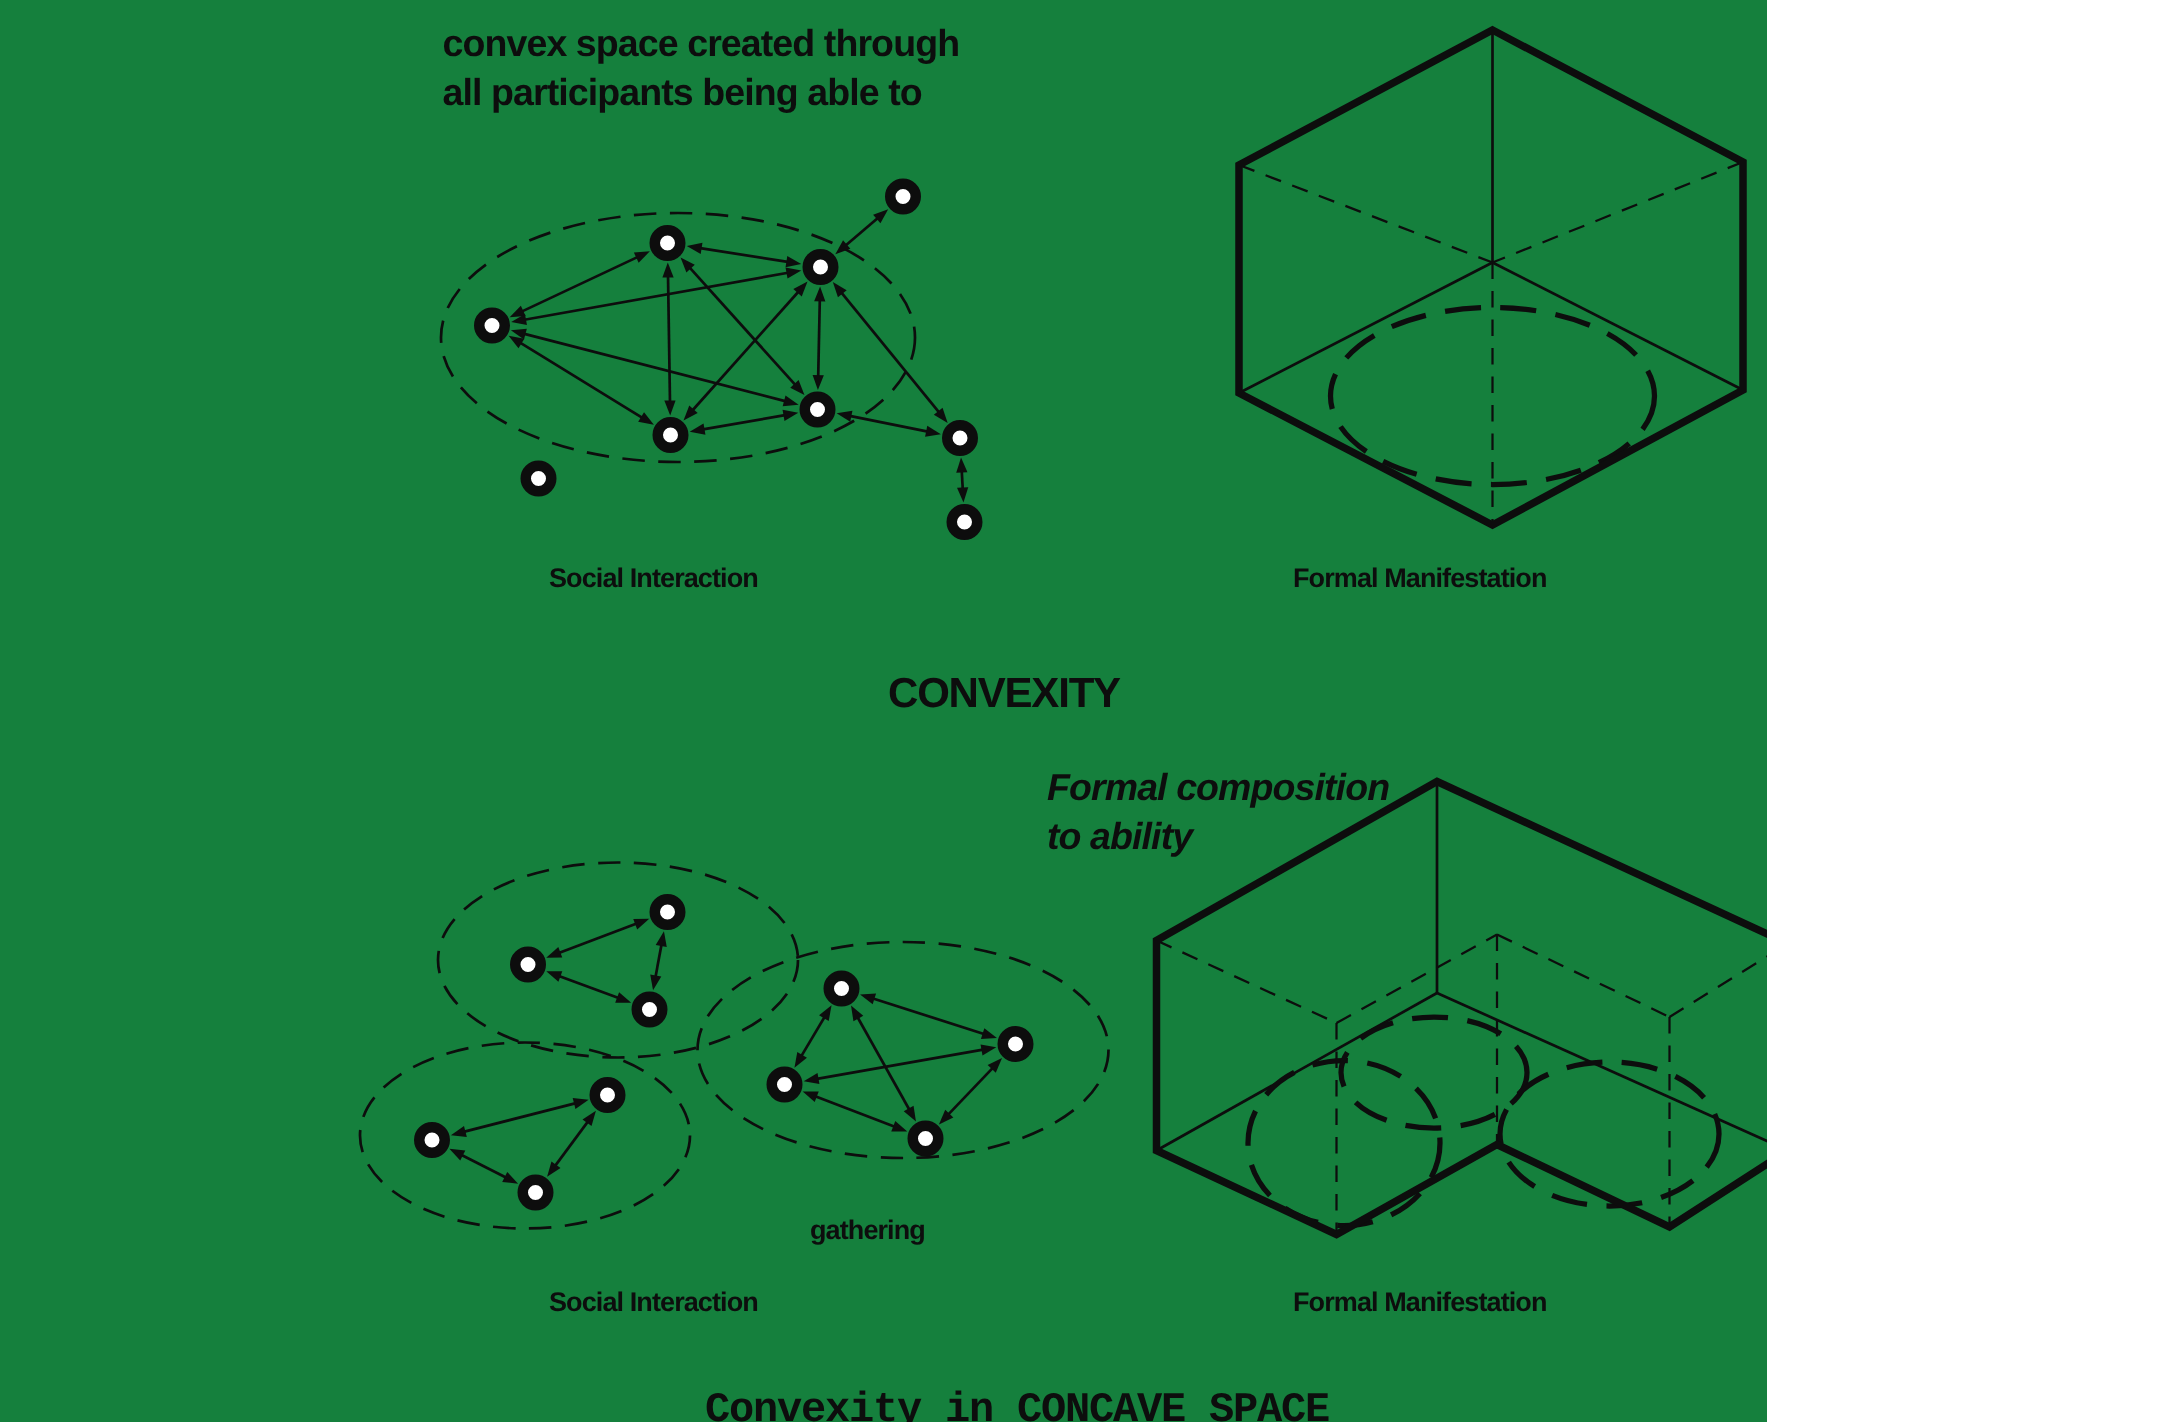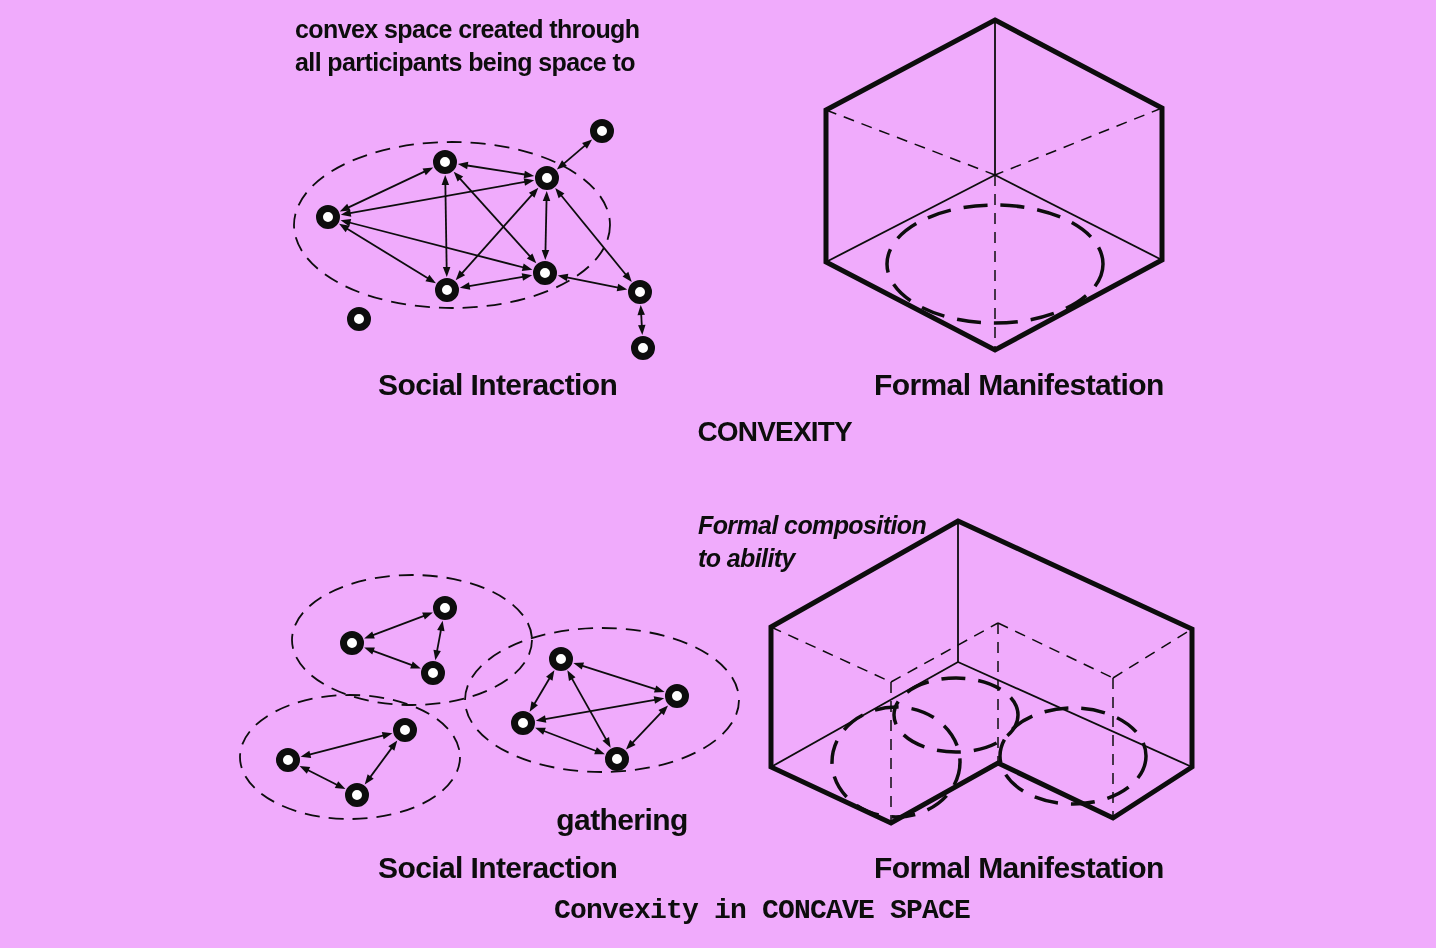--- a/index.html
+++ b/index.html
@@ -1,22 +1,22 @@
 <!DOCTYPE html>
 <html><head>
 <meta charset="utf-8">
 <style>
   html,body{margin:0;padding:0;background:#ffffff;}
-  #canvas{position:relative;width:1436px;height:948px;background:#f0abfc;overflow:hidden;
+  #canvas{position:relative;width:1178px;height:948px;background:#15803d;overflow:hidden;
           font-family:"Liberation Sans", sans-serif;color:#0d0d0d;}
   svg{position:absolute;left:0;top:0;}
   .lbl{position:absolute;font-weight:700;color:#0d0d0d;letter-spacing:-0.6px;line-height:33px;white-space:nowrap;}
   .ann{font-size:25px;text-align:left;}
-  .cap{font-size:30px;text-align:center;line-height:30px;margin-left:12px;}
-  .title{font-size:28px;text-align:right;letter-spacing:-0.8px;line-height:32px;}
+  .cap{font-size:18px;line-height:30px;}
+  .title{font-size:28px;text-align:left;letter-spacing:-0.8px;line-height:32px;margin-top:30px;}
 </style>
 </head>
 <body>
 
 <div id="canvas">
 
   <svg id="fig" width="1453" height="948" viewBox="0 0 1453 948">
       <ellipse cx="452" cy="225" rx="158" ry="83" fill="none" stroke="#0d0d0d" stroke-width="1.8" stroke-dasharray="15 9"></ellipse>
       <line x1="465.74631005415273" y1="165.25432314574945" x2="526.2536899458472" y2="174.74567685425055" stroke="#0d0d0d" stroke-width="1.8"></line>
       <polygon points="457.8429538430469,164.01458099498777 467.1410199737596,169.26895690739573 468.30327824009873,161.85956045948402" fill="#0d0d0d"></polygon>
@@ -137,21 +137,21 @@
       <line x1="958" y1="662" x2="771" y2="767" stroke="#0d0d0d" stroke-width="1.8"></line>
       <line x1="958" y1="662" x2="1192" y2="767" stroke="#0d0d0d" stroke-width="1.8"></line>
       <ellipse cx="896" cy="762" rx="64" ry="55" fill="none" stroke="#0d0d0d" stroke-width="3.5" stroke-dasharray="24 13"></ellipse>
       <ellipse cx="956" cy="715" rx="62" ry="37" fill="none" stroke="#0d0d0d" stroke-width="3.5" stroke-dasharray="24 13"></ellipse>
       <ellipse cx="1073" cy="756" rx="73" ry="48" fill="none" stroke="#0d0d0d" stroke-width="3.5" stroke-dasharray="24 13"></ellipse>
       <polygon points="958,521 1192,629 1192,767 1113,818 998,763 891,823 771,767 771,627" fill="none" stroke="#0d0d0d" stroke-width="5" stroke-linejoin="miter"></polygon>
     </svg>
 
   <div class="lbl ann" style="left:295px;top:13px;">
     <div>convex space created through</div>
-    <div>all participants being space to</div>
+    <div>all participants being able to</div>
   </div>
 
   <div class="lbl cap" style="left:366px;top:370px;width:200px;">Social Interaction</div>
 
   <div class="lbl cap" style="left:862px;top:370px;width:240px;">Formal Manifestation</div>
 
   <div class="lbl title" style="left:592px;top:416px;width:260px;">CONVEXITY</div>
 
   <div class="lbl ann" style="left:698px;top:509px;font-style:italic;">
     <div>Formal composition</div>

